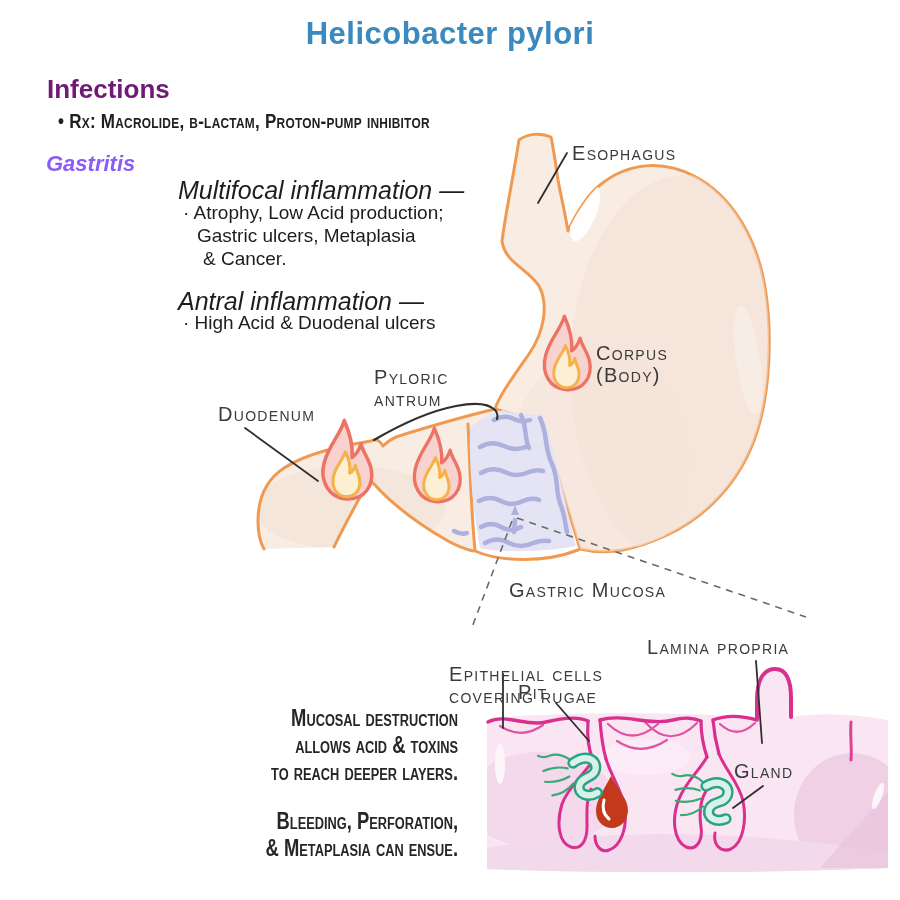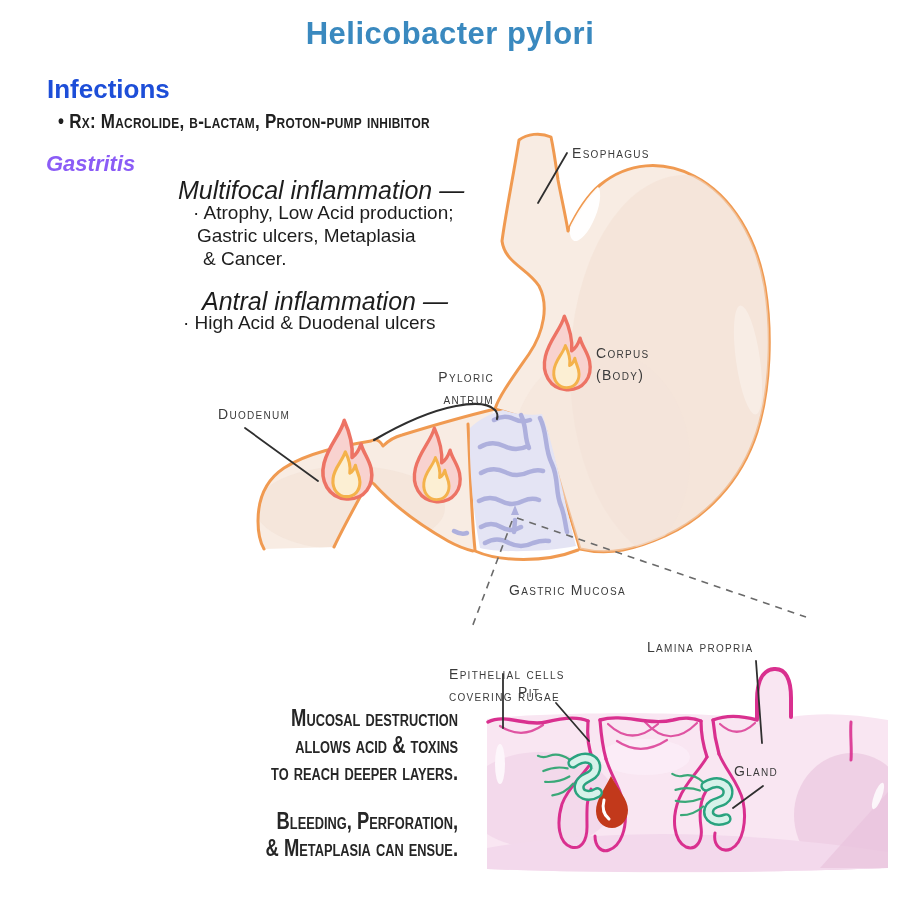--- a/index.html
+++ b/index.html
@@ -1,29 +1,29 @@
 <!DOCTYPE html>
 <html><head>
 <meta charset="utf-8">
 <style>
   html,body{margin:0;padding:0;background:#fff;}
   .canvas{position:relative;width:900px;height:900px;background:#ffffff;overflow:hidden;
           font-family:"Liberation Sans",sans-serif;color:#1d1d1d;}
   .abs{position:absolute;}
   .title{left:0;top:16px;width:100%;text-align:center;font-size:31px;font-weight:700;
          color:#3a89bf;letter-spacing:.5px;}
-  .h-infections{left:47px;top:74px;font-size:26px;font-weight:700;color:#1d4ed8;}
+  .h-infections{left:47px;top:74px;font-size:26px;font-weight:700;color:#701a75;}
   .rx{left:58px;top:110px;font-size:20px;font-weight:600;color:#202020;font-variant:small-caps;
       transform:scaleX(.85);transform-origin:0 0;letter-spacing:.3px;white-space:nowrap;}
   .h-gastritis{left:46px;top:151px;font-size:22px;font-weight:700;font-style:italic;color:#8b5cf6;}
   .ital{font-size:25px;font-style:italic;font-weight:500;color:#1d1d1d;white-space:nowrap;}
   .body-line{font-size:19px;color:#1d1d1d;white-space:nowrap;}
-  .lbl{font-variant:small-caps;letter-spacing:1.3px;font-size:14px;color:#3b3b3b;
+  .lbl{font-variant:small-caps;letter-spacing:1.3px;font-size:20px;color:#3b3b3b;
        font-weight:500;line-height:22px;white-space:nowrap;}
-  .lbl.center{text-align:right;}
+  .lbl.center{text-align:left;}
   .cap{left:170px;width:288px;text-align:right;font-variant:small-caps;font-weight:600;
        color:#262626;font-size:23px;line-height:27px;transform:scaleX(.8);
        transform-origin:100% 0;}
   .cap div{white-space:nowrap;}
   svg{position:absolute;left:0;top:0;}
 </style>
 </head>
 <body>
 
 <div class="canvas">
@@ -173,25 +173,25 @@
   </svg>
 
   <div class="abs title">Helicobacter pylori</div>
 
   <div class="abs h-infections">Infections</div>
   <div class="abs rx">•  Rx: Macrolide, β-lactam, Proton-pump inhibitor</div>
 
   <div class="abs h-gastritis">Gastritis</div>
 
   <div class="abs ital" style="left:178px;top:176px;">Multifocal inflammation —</div>
-  <div class="abs body-line" style="left:193px;top:202px;">·  Atrophy, Low Acid production;</div>
+  <div class="abs body-line" style="left:183px;top:202px;">·  Atrophy, Low Acid production;</div>
   <div class="abs body-line" style="left:197px;top:225px;">Gastric ulcers, Metaplasia</div>
   <div class="abs body-line" style="left:203px;top:248px;">&amp; Cancer.</div>
 
-  <div class="abs ital" style="left:178px;top:287px;margin-left:24px;">Antral inflammation —</div>
+  <div class="abs ital" style="left:178px;top:287px;">Antral inflammation —</div>
   <div class="abs body-line" style="left:183px;top:312px;">·  High Acid &amp; Duodenal ulcers</div>
 
   <div class="abs lbl" style="left:572px;top:142px;">Esophagus</div>
   <div class="abs lbl" style="left:596px;top:342px;">
     <div>Corpus</div>
     <div>(Body)</div>
   </div>
   <div class="abs lbl center" style="left:374px;top:366px;width:120px;">
     <div>Pyloric</div>
     <div>antrum</div>

